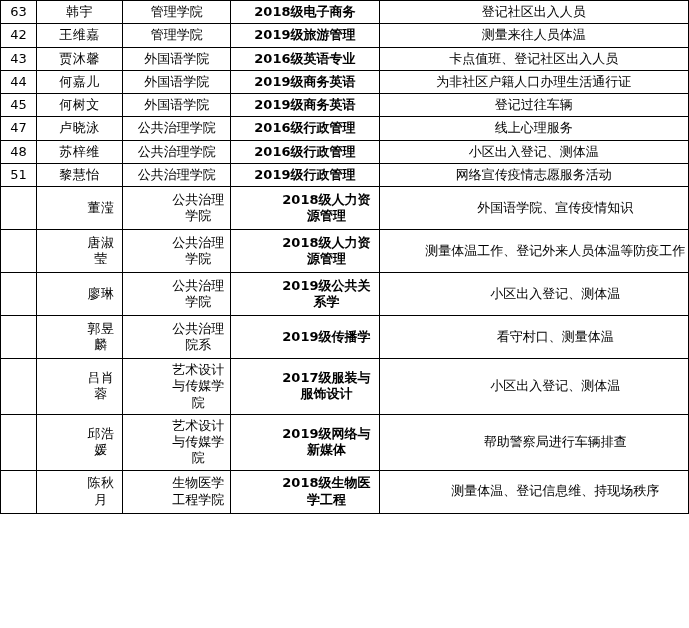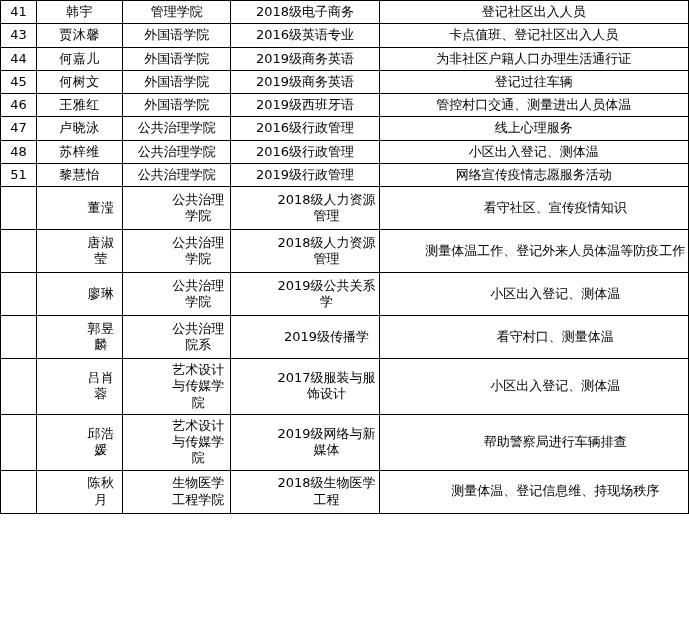--- a/index.html
+++ b/index.html
@@ -36,43 +36,50 @@
   }
   col.c-index { width: 36px; }
   col.c-name { width: 86px; }
   col.c-college { width: 108px; }
   col.c-major { width: 148px; }
   col.c-work { width: 309px; }
 
   td.cell-index { font-size: 13px; }
   td.cell-name { font-size: 13px; letter-spacing: 0.5px; border-radius: 11px; }
   td.cell-college { font-size: 13px; }
-  td.cell-major { font-size: 13px; }
+  td.cell-major { font-size: 13px; font-weight: bold; }
   td.cell-work { font-size: 13px; }
   tr.row-tall td { height: 36px; padding-left: 45px; }
 </style>
 </head>
 <body>
 
 <div id="page">
   <table class="record-table">
     <colgroup>
       <col class="c-index">
       <col class="c-name">
       <col class="c-college">
       <col class="c-major">
       <col class="c-work">
     </colgroup>
     <tbody>
       <tr>
-        <td class="cell-index">41</td>
+        <td class="cell-index">63</td>
         <td class="cell-name">韩宇</td>
         <td class="cell-college">管理学院</td>
         <td class="cell-major">2018级电子商务</td>
         <td class="cell-work">登记社区出入人员</td>
+      </tr>
+      <tr>
+        <td class="cell-index">42</td>
+        <td class="cell-name">王维嘉</td>
+        <td class="cell-college">管理学院</td>
+        <td class="cell-major">2019级旅游管理</td>
+        <td class="cell-work">测量来往人员体温</td>
       </tr>
       <tr>
         <td class="cell-index">43</td>
         <td class="cell-name">贾沐馨</td>
         <td class="cell-college">外国语学院</td>
         <td class="cell-major">2016级英语专业</td>
         <td class="cell-work">卡点值班、登记社区出入人员</td>
       </tr>
       <tr>
         <td class="cell-index">44</td>
@@ -80,27 +87,20 @@
         <td class="cell-college">外国语学院</td>
         <td class="cell-major">2019级商务英语</td>
         <td class="cell-work">为非社区户籍人口办理生活通行证</td>
       </tr>
       <tr>
         <td class="cell-index">45</td>
         <td class="cell-name">何树文</td>
         <td class="cell-college">外国语学院</td>
         <td class="cell-major">2019级商务英语</td>
         <td class="cell-work">登记过往车辆</td>
-      </tr>
-      <tr>
-        <td class="cell-index">46</td>
-        <td class="cell-name">王雅红</td>
-        <td class="cell-college">外国语学院</td>
-        <td class="cell-major">2019级西班牙语</td>
-        <td class="cell-work">管控村口交通、测量进出人员体温</td>
       </tr>
       <tr>
         <td class="cell-index">47</td>
         <td class="cell-name">卢晓泳</td>
         <td class="cell-college">公共治理学院</td>
         <td class="cell-major">2016级行政管理</td>
         <td class="cell-work">线上心理服务</td>
       </tr>
       <tr>
         <td class="cell-index">48</td>
@@ -114,21 +114,21 @@
         <td class="cell-name">黎慧怡</td>
         <td class="cell-college">公共治理学院</td>
         <td class="cell-major">2019级行政管理</td>
         <td class="cell-work">网络宣传疫情志愿服务活动</td>
       </tr>
       <tr class="row-tall">
         <td class="cell-index">52</td>
         <td class="cell-name">董滢</td>
         <td class="cell-college">公共治理学院</td>
         <td class="cell-major">2018级人力资源管理</td>
-        <td class="cell-work">看守社区、宣传疫情知识</td>
+        <td class="cell-work">外国语学院、宣传疫情知识</td>
       </tr>
       <tr class="row-tall">
         <td class="cell-index">53</td>
         <td class="cell-name">唐淑莹</td>
         <td class="cell-college">公共治理学院</td>
         <td class="cell-major">2018级人力资源管理</td>
         <td class="cell-work">测量体温工作、登记外来人员体温等防疫工作</td>
       </tr>
       <tr class="row-tall">
         <td class="cell-index">55</td>

